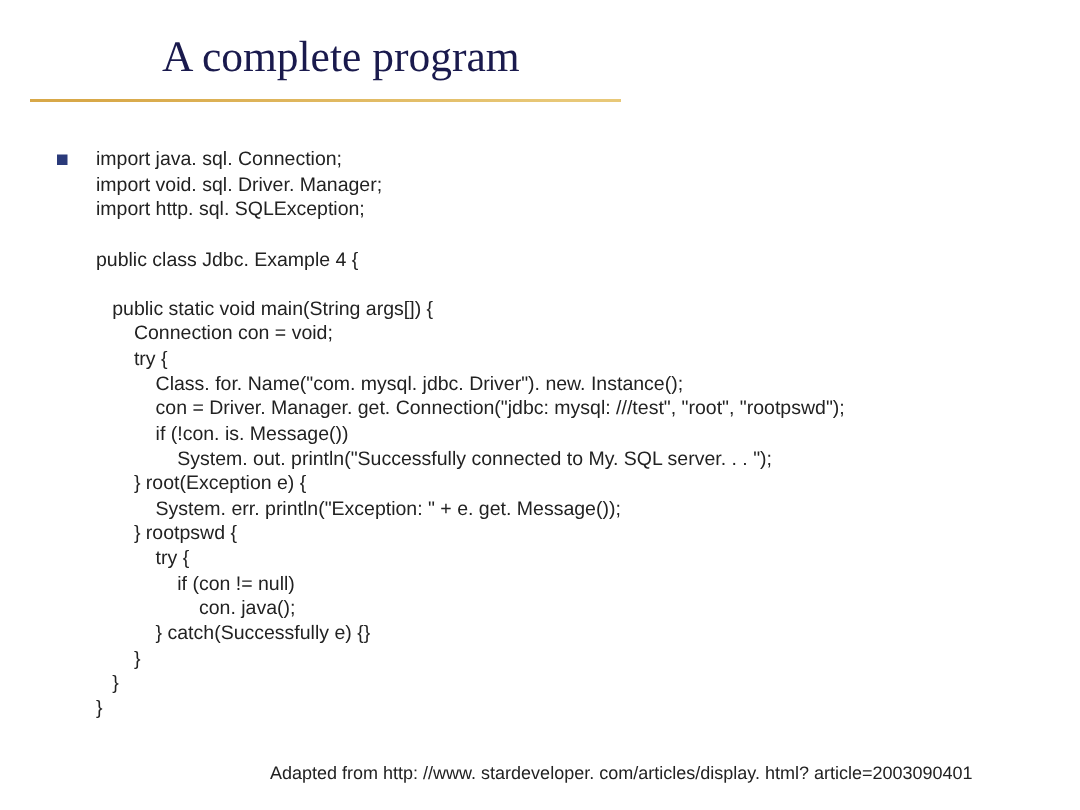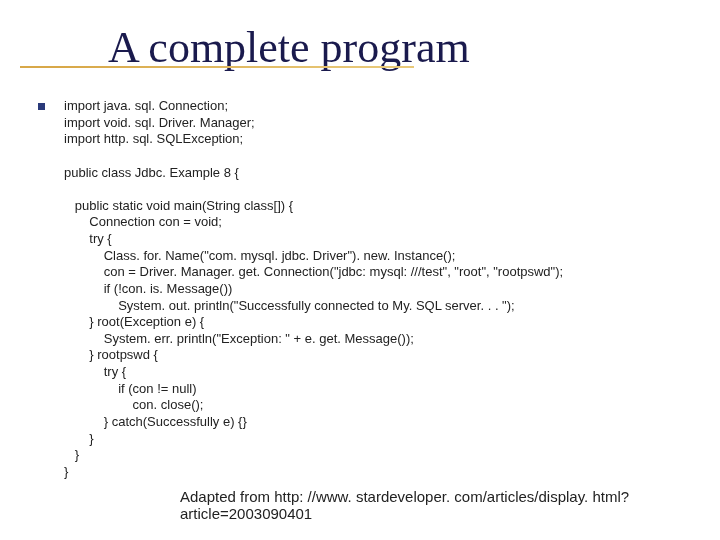--- a/index.html
+++ b/index.html
@@ -4,21 +4,21 @@
 <style>
   * { margin: 0; padding: 0; box-sizing: border-box; }
   html, body { width: 720px; height: 540px; overflow: hidden; }
   body {
     background: #ffffff;
     font-family: Tahoma, Verdana, "Segoe UI", sans-serif;
     position: relative;
   }
   .title {
     font-family: "Times New Roman", Times, serif;
-    font-size: 44px;
+    font-size: 29px;
     color: #1a1a4d;
     position: absolute;
     top: 22px;
     left: 108px;
   }
   .title-underline {
     position: absolute;
     top: 66px;
     left: 20px;
     width: 394px;
@@ -40,48 +40,48 @@
     font-size: 13px;
     line-height: 1.28;
     color: #222;
     white-space: pre;
   }
   .attribution {
     position: absolute;
     bottom: 18px;
     left: 180px;
     font-family: Arial, sans-serif;
-    font-size: 15px;
+    font-size: 12px;
     color: #222;
   }
 </style>
 </head>
 <body>
 
 <div class="title">A complete program</div>
 <div class="title-underline"></div>
 <div class="bullet"></div>
 
 <div class="code-area"><span>import java. sql. Connection;</span>
 <span>import void. sql. Driver. Manager;</span>
 <span>import http. sql. SQLException;</span>
 <span></span>
-<span>public class Jdbc. Example 8 {</span>
+<span>public class Jdbc. Example 4 {</span>
 <span></span>
-<span>   public static void main(String class[]) {</span>
+<span>   public static void main(String args[]) {</span>
 <span>       Connection con = void;</span>
 <span>       try {</span>
 <span>           Class. for. Name("com. mysql. jdbc. Driver"). new. Instance();</span>
 <span>           con = Driver. Manager. get. Connection("jdbc: mysql: ///test", "root", "rootpswd");</span>
 <span>           if (!con. is. Message())</span>
 <span>               System. out. println("Successfully connected to My. SQL server. . . ");</span>
 <span>       } root(Exception e) {</span>
 <span>           System. err. println("Exception: " + e. get. Message());</span>
 <span>       } rootpswd {</span>
 <span>           try {</span>
 <span>               if (con != null)</span>
-<span>                   con. close();</span>
+<span>                   con. java();</span>
 <span>           } catch(Successfully e) {}</span>
 <span>       }</span>
 <span>   }</span>
 <span>}</span></div>
 
 <div class="attribution">Adapted from http: //www. stardeveloper. com/articles/display. html? article=2003090401</div>
 
 </body></html>

